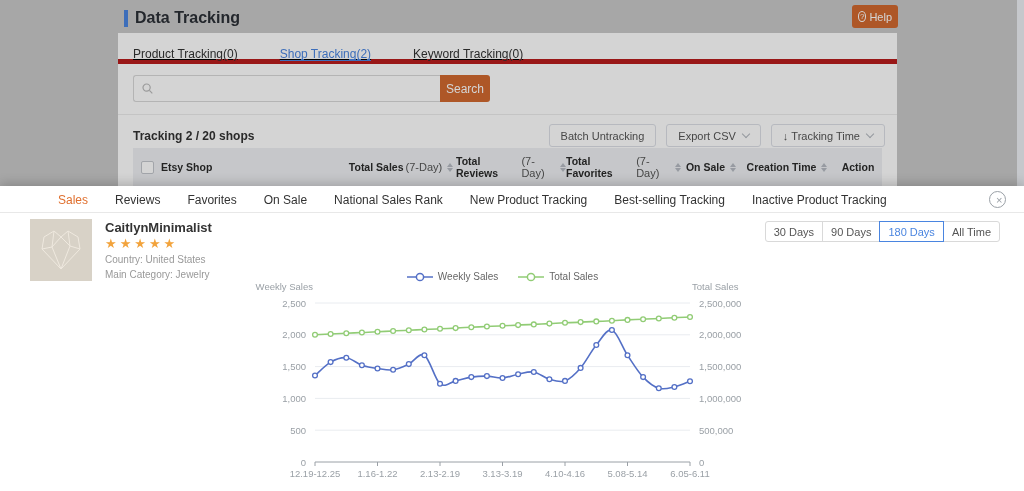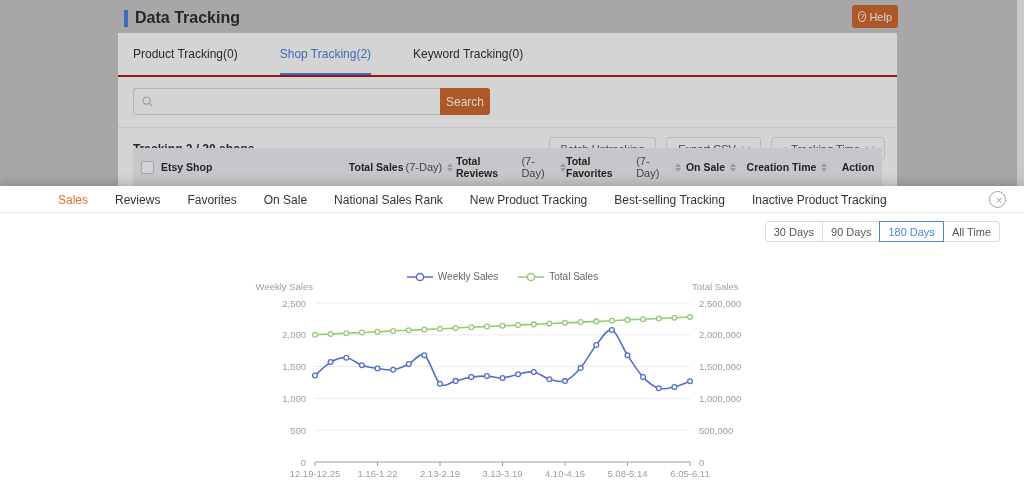--- a/index.html
+++ b/index.html
@@ -9,21 +9,21 @@
   
   .top-section{position:absolute;left:0;top:0;width:1024px;height:186px;background:#c9c9c9;}
   .title-row{position:absolute;left:124px;top:6px;height:24px;display:flex;align-items:center;}
   .accent-bar{width:4px;height:17px;background:var(--accent-blue);margin-right:7px;}
   .page-title{font-size:16px;font-weight:bold;color:#2b2f36;margin:0;}
   .help-btn{position:absolute;left:852px;top:5px;width:46px;height:23px;border:none;border-radius:3px;
     background:var(--accent-orange);color:#fff;font-size:11px;display:flex;align-items:center;justify-content:center;gap:3px;cursor:pointer;}
   .help-q{display:inline-flex;width:11px;height:11px;border:1px solid #fff;border-radius:50%;font-size:8px;
     align-items:center;justify-content:center;}
   .card{position:absolute;left:118px;top:33px;width:779px;height:153px;background:#fff;}
-  .tabs-row{display:flex;gap:42px;padding:14px 0 0 15px;border-bottom:2px solid #b91c1c;height:44px;}
+  .tabs-row{display:flex;gap:42px;padding:14px 0 0 15px;border-bottom:5px solid #b91c1c;height:31px;text-decoration:underline;}
   .top-tab{font-size:12px;color:#333;padding-bottom:12px;cursor:pointer;}
   .top-tab.active{color:var(--accent-blue);border-bottom:2px solid var(--accent-blue);}
   .search-row{display:flex;align-items:center;padding:11px 15px 12px 15px;border-bottom:1px solid #ececec;}
   .search-input{width:307px;height:27px;border:1px solid #d9d9d9;border-right:none;border-radius:3px 0 0 3px;
     background:#fff;display:flex;align-items:center;padding:0 8px;gap:6px;}
   .placeholder{font-size:11px;color:#bbb;}
   .search-btn{width:50px;height:27px;border:none;border-radius:0 3px 3px 0;background:var(--accent-orange);
     color:#fff;font-size:12px;cursor:pointer;}
   .summary-row{display:flex;align-items:center;justify-content:space-between;padding:9px 12px 9px 15px;}
   .summary-text{font-size:12px;font-weight:bold;color:#333;}
@@ -185,20 +185,35 @@
     <div class="p-tab">Reviews</div>
     <div class="p-tab">Favorites</div>
     <div class="p-tab">On Sale</div>
     <div class="p-tab">National Sales Rank</div>
     <div class="p-tab">New Product Tracking</div>
     <div class="p-tab">Best-selling Tracking</div>
     <div class="p-tab">Inactive Product Tracking</div>
   </div>
   <button class="close-btn">×</button>
 
+  <div class="shop-info">
+    <svg class="avatar" width="62" height="62" viewBox="0 0 62 62">
+      <rect width="62" height="62" fill="#d8d2c7"></rect>
+      <g fill="none" stroke="#efe9df" stroke-width="1">
+        <path d="M31 50 L12 30 L14 18 L24 12 L31 18 L38 12 L48 18 L50 30 Z"></path>
+        <path d="M31 18 L22 28 L31 50 M22 28 L12 30 M31 18 L40 27 L31 50 M40 27 L50 30 M24 12 L22 28 M38 12 L40 27"></path>
+      </g>
+    </svg>
+    <div>
+      <div class="shop-name">CaitlynMinimalist</div>
+      <div class="stars">★★★★★</div>
+      <div class="shop-meta">Country: United States</div>
+      <div class="shop-meta">Main Category: Jewelry</div>
+    </div>
+  </div>
 
   <div class="range-group">
     <div class="range-btn">30 Days</div>
     <div class="range-btn">90 Days</div>
     <div class="range-btn active">180 Days</div>
     <div class="range-btn">All Time</div>
   </div>
 
   <svg id="chart-svg">
       <line x1="315" y1="117" x2="690" y2="117" stroke="#e9ecf0" stroke-width="1"></line>

